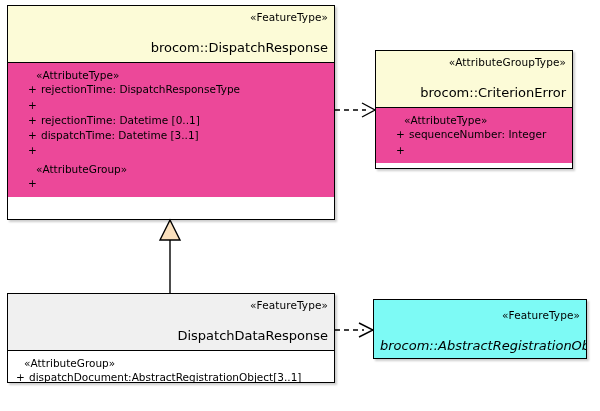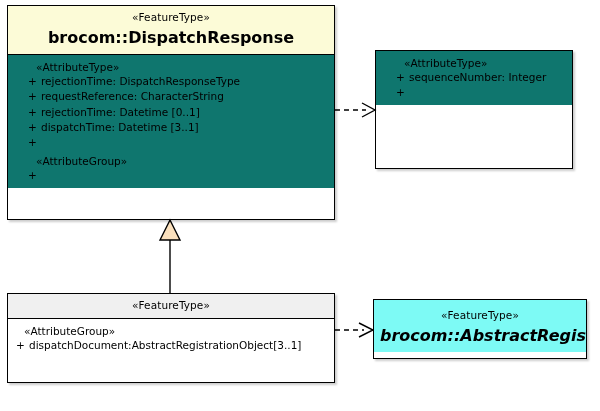--- a/index.html
+++ b/index.html
@@ -24,39 +24,39 @@
   
   .uml-class {
     position: absolute;
     box-sizing: border-box;
     border: 1.6px solid #000000;
     box-shadow: 2px 2px 2px rgba(0,0,0,0.20);
     overflow: hidden;
   }
   .uml-header {
     box-sizing: border-box;
-    text-align: center;
+    text-align: right;
     padding: 5px 6px 6px 6px;
     line-height: 1.25;
   }
   .uml-header.with-divider {
     border-bottom: 1.6px solid #000000;
   }
   .stereotype {
     font-size: 10.5px;
     color: #000000;
     letter-spacing: 0.1px;
     white-space: nowrap;
   }
   .classname {
-    font-size: 16px;
-    font-weight: bold;
+    font-size: 13px;
+    font-weight: normal;
     color: #000000;
     white-space: nowrap;
-    margin-top: 4px;
+    margin-top: 16px;
   }
   .classname.italic {
     font-style: italic;
   }
   .uml-body {
     box-sizing: border-box;
     padding: 5px 4px 5px 4px;
   }
   .compartment-stereotype {
     font-size: 10.5px;
@@ -76,21 +76,21 @@
     width: 17px;
     flex: 0 0 17px;
     text-align: center;
     color: #000000;
   }
   .attr-text {
     color: #000000;
   }
   
   .fill-yellow-header { background: #fcfbd7; }
-  .fill-yellow-body   { background: #0f766e; padding-left: 16px; }
+  .fill-yellow-body   { background: #ec4899; padding-left: 16px; }
   .fill-gray-header   { background: #f0f0f0; }
   .fill-white-body    { background: #ffffff; }
   .fill-cyan          { background: #7dfaf5; }
 
   
   #connectors {
     position: absolute;
     left: 0; top: 0;
     width: 600px; height: 411px;
     pointer-events: none;
@@ -127,21 +127,20 @@
     <div class="uml-body fill-yellow-body">
 
       <div class="compartment-stereotype">«AttributeType»</div>
 
       <div class="attr-row">
         <span class="attr-vis">+</span>
         <span class="attr-text">rejectionTime: DispatchResponseType</span>
       </div>
       <div class="attr-row">
         <span class="attr-vis">+</span>
-        <span class="attr-text">requestReference: CharacterString</span>
       </div>
       <div class="attr-row">
         <span class="attr-vis">+</span>
         <span class="attr-text">rejectionTime: Datetime [0..1]</span>
       </div>
       <div class="attr-row">
         <span class="attr-vis">+</span>
         <span class="attr-text">dispatchTime: Datetime [3..1]</span>
       </div>
       <div class="attr-row">
@@ -150,35 +149,40 @@
 
       <div class="compartment-stereotype" style="margin-top:4px;">«AttributeGroup»</div>
 
       <div class="attr-row">
         <span class="attr-vis">+</span>
       </div>
     </div>
   </div>
 
   <div class="uml-class" id="cls-criterion-error" style="left:375px; top:50px; width:198px; height:119px;">
+    <div class="uml-header with-divider fill-yellow-header">
+      <div class="stereotype">«AttributeGroupType»</div>
+      <div class="classname">brocom::CriterionError</div>
+    </div>
     <div class="uml-body fill-yellow-body">
       <div class="compartment-stereotype">«AttributeType»</div>
       <div class="attr-row">
         <span class="attr-vis">+</span>
         <span class="attr-text">sequenceNumber: Integer</span>
       </div>
       <div class="attr-row">
         <span class="attr-vis">+</span>
       </div>
     </div>
   </div>
 
   <div class="uml-class" id="cls-dispatch-data-response" style="left:7px; top:293px; width:328px; height:90px;">
     <div class="uml-header with-divider fill-gray-header">
       <div class="stereotype">«FeatureType»</div>
+      <div class="classname">DispatchDataResponse</div>
     </div>
     <div class="uml-body fill-white-body">
       <div class="compartment-stereotype">«AttributeGroup»</div>
       <div class="attr-row">
         <span class="attr-vis">+</span>
         <span class="attr-text">dispatchDocument:AbstractRegistrationObject[3..1]</span>
       </div>
     </div>
   </div>
 

